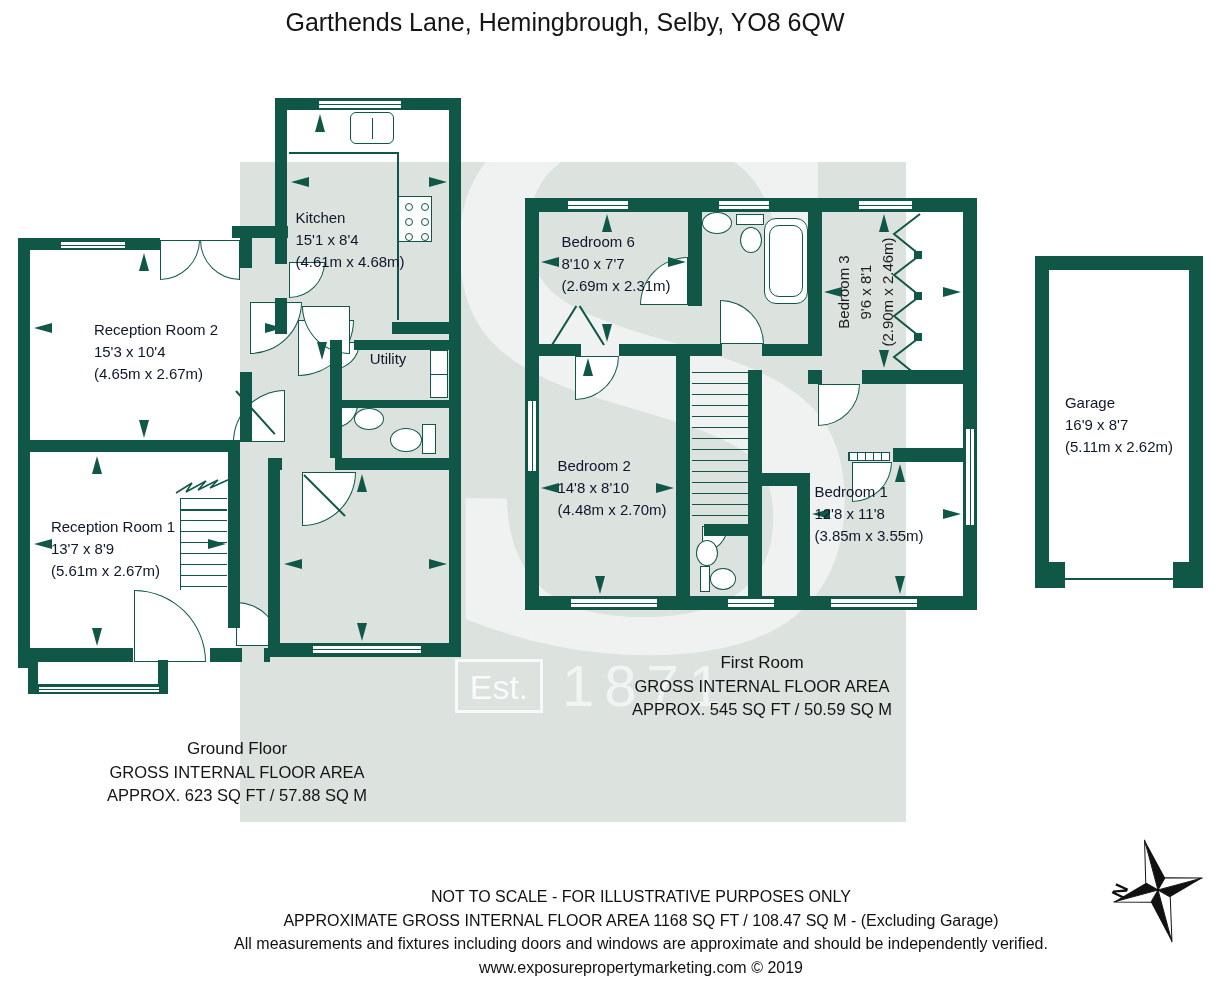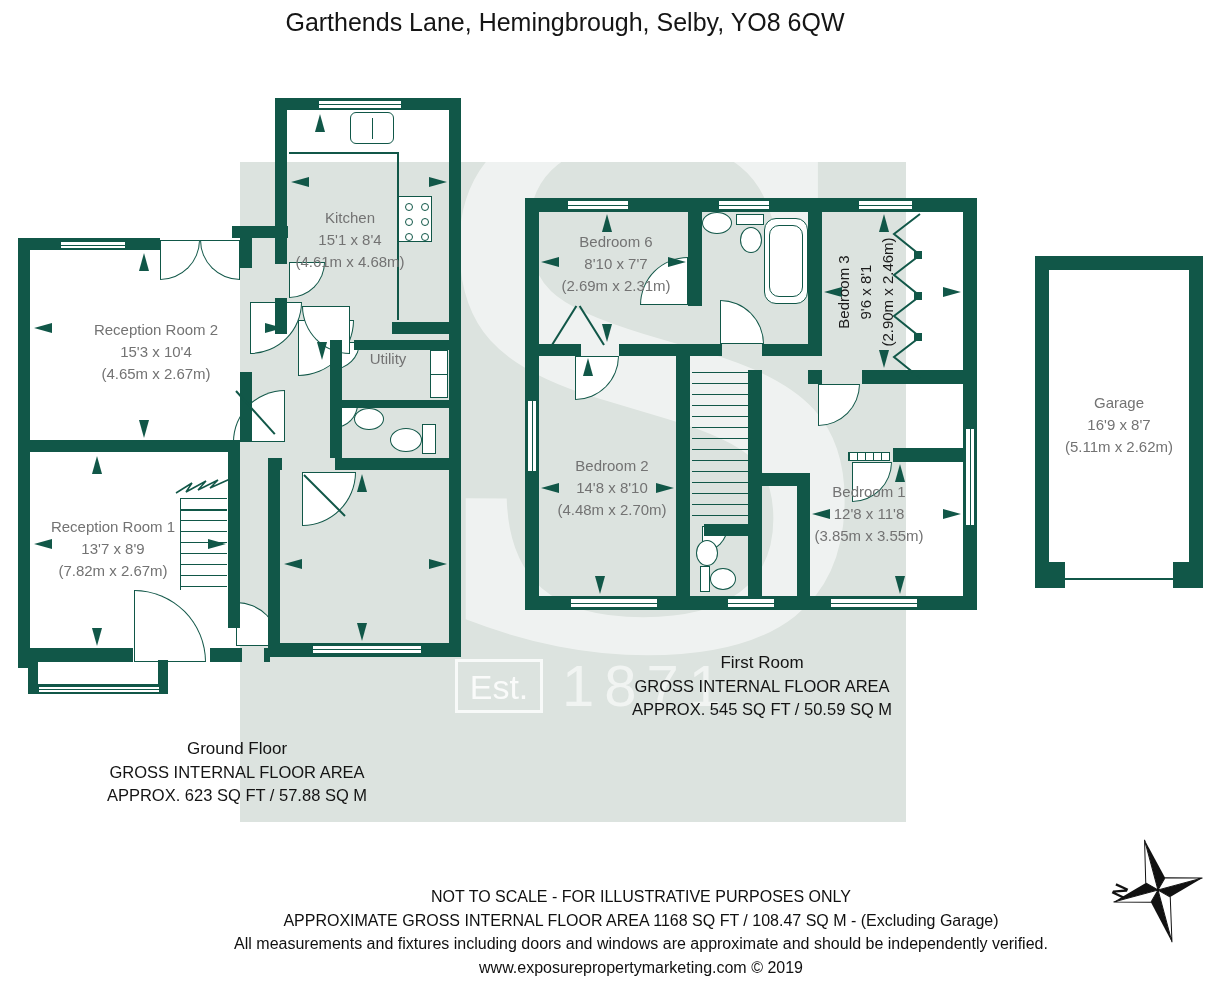--- a/index.html
+++ b/index.html
@@ -14,22 +14,22 @@
   .winv{background-size:1px 100%;background-position:center;}
   .fan{position:absolute;background:#fff;border:1.5px solid var(--wall);box-sizing:border-box;z-index:1;}
   .leaf{position:absolute;height:2px;background:var(--wall);transform-origin:left center;z-index:3;}
   .arw{position:absolute;width:0;height:0;z-index:3;}
   .line{position:absolute;background:var(--wall);z-index:3;}
   .stairs{position:absolute;z-index:1;background-image:repeating-linear-gradient(to bottom,var(--wall) 0,var(--wall) 1.5px,transparent 1.5px,transparent 11px);}
   .fx{position:absolute;background:#fff;border:1.5px solid var(--wall);box-sizing:border-box;z-index:3;}
   .ell{border-radius:50%;}
   .shelf{position:absolute;background:#fff;border:1px solid var(--wall);box-sizing:border-box;z-index:3;
          background-image:repeating-linear-gradient(to right,var(--wall) 0,var(--wall) 1px,transparent 1px,transparent 8px);}
-  .rlabel{position:absolute;transform:translate(-50%,-50%);text-align:center;font-size:15px;
-          line-height:22px;white-space:nowrap;z-index:4;color:#737373;}
+  .rlabel{position:absolute;transform:translate(-50%,-50%);font-size:15px;
+          line-height:22px;white-space:nowrap;z-index:4;color:#0f172a;}
   .rlabel-rot{position:absolute;transform:translate(-50%,-50%) rotate(-90deg);text-align:center;
           font-size:15px;line-height:22px;white-space:nowrap;z-index:4;color:#1b1b1b;}
   .caption{position:absolute;text-align:center;color:#141414;z-index:4;}
   .caption .c1{font-size:17px;line-height:24px;}
   .caption .c2{font-size:16.5px;line-height:23px;}
   #title{position:absolute;left:0;top:8px;width:1130px;text-align:center;font-size:25px;
          font-weight:500;color:#151515;z-index:5;}
   #footer{position:absolute;left:0;top:885px;width:1218px;text-align:center;z-index:5;color:#101010;margin-left:32px;}
   #footer div{font-size:16px;line-height:23.5px;}
   #wm{position:absolute;left:240px;top:162px;width:666px;height:660px;background:var(--wmbg);
@@ -93,21 +93,21 @@
     <div>(4.61m x 4.68m)</div>
   </div>
   <div class="rlabel" style="left:156px;top:352px;">
     <div>Reception Room 2</div>
     <div>15'3 x 10'4</div>
     <div>(4.65m x 2.67m)</div>
   </div>
   <div class="rlabel" style="left:113px;top:549px;">
     <div>Reception Room 1</div>
     <div>13'7 x 8'9</div>
-    <div>(7.82m x 2.67m)</div>
+    <div>(5.61m x 2.67m)</div>
   </div>
   <div class="rlabel" style="left:388px;top:359px;">
     <div>Utility</div>
   </div>
   <div class="rlabel" style="left:616px;top:264px;">
     <div>Bedroom 6</div>
     <div>8'10 x 7'7</div>
     <div>(2.69m x 2.31m)</div>
   </div>
   <div class="rlabel-rot" style="left:866px;top:292px;">

